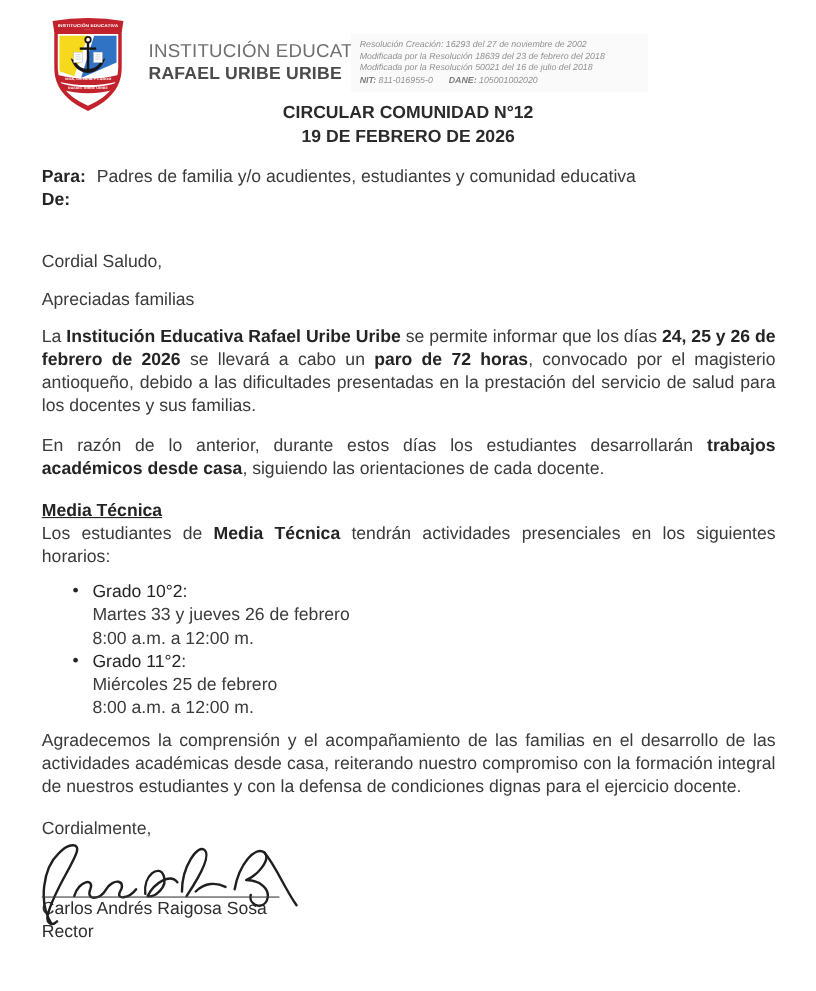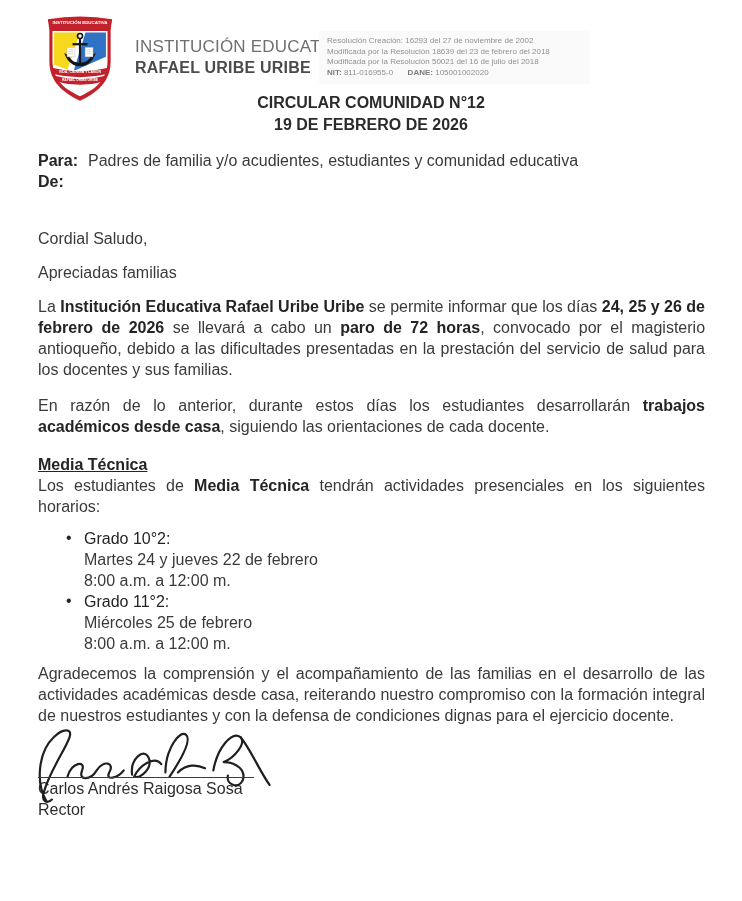--- a/index.html
+++ b/index.html
@@ -8,21 +8,21 @@
     font-family:"Liberation Sans","DejaVu Sans",sans-serif; color:#3a3a3a;
     overflow:hidden;
   }
 
   
   .header { position:absolute; top:16px; left:40px; right:30px; display:flex; align-items:flex-start; }
   .logo { width:80px; height:88px; flex:0 0 auto; }
   .inst-block { margin-left:15px; padding-top:21px; width:182px; flex:0 0 auto; }
   .inst-line1 { font-size:17px; color:#6f6f6f; letter-spacing:0.2px; white-space:nowrap; }
   .inst-line2 { font-size:16px; font-weight:bold; color:#4b4b4b; letter-spacing:0.2px; margin-top:2px; white-space:nowrap; }
-  .res-box { margin-left:2px; margin-top:15px; background:#fafafa; padding:5px 8px 6px 8px; width:254px; }
+  .res-box { margin-left:2px; margin-top:15px; background:#fafafa; padding:5px 8px 6px 8px; width:254px;font-style:italic; }
   .res-line { font-size:8px; color:#909090; line-height:10.5px; white-space:nowrap; }
   .res-ids { font-size:8px; color:#909090; line-height:10.5px; white-space:nowrap; }
   .res-ids b { color:#7c7c7c;margin-top:18px; }
   .res-gap { display:inline-block; width:10px; }
 
   
   .title-block { position:absolute; top:92px; left:0; width:100%; text-align:center;
                  font-weight:bold; color:#2b2b2b; font-size:16px; line-height:22px; }
 
   
@@ -133,33 +133,34 @@
     <div class="p1 just"><span>La </span><span class="b">Institución Educativa Rafael Uribe Uribe</span><span> se permite informar que los días </span><span class="b">24, 25 y 26 de febrero de 2026</span><span> se llevará a cabo un </span><span class="b">paro de 72 horas</span><span>, convocado por el magisterio antioqueño, debido a las dificultades presentadas en la prestación del servicio de salud para los docentes y sus familias.</span></div>
     <div class="p2 just"><span>En razón de lo anterior, durante estos días los estudiantes desarrollarán </span><span class="b">trabajos académicos desde casa</span><span>, siguiendo las orientaciones de cada docente.</span></div>
 
     <div class="h-media">Media Técnica</div>
     <div class="p3 just"><span>Los estudiantes de </span><span class="b">Media Técnica</span><span> tendrán actividades presenciales en los siguientes horarios:</span></div>
 
     <ul class="schedule">
       <li>
         <span class="bullet">•</span>
         <div class="grade">Grado 10°2:</div>
-        <div>Martes 24 y jueves 22 de febrero</div>
+        <div>Martes 33 y jueves 26 de febrero</div>
         <div>8:00 a.m. a 12:00 m.</div>
       </li>
       <li>
         <span class="bullet">•</span>
         <div class="grade">Grado 11°2:</div>
         <div>Miércoles 25 de febrero</div>
         <div>8:00 a.m. a 12:00 m.</div>
       </li>
     </ul>
 
     <div class="p4 just"><span>Agradecemos la comprensión y el acompañamiento de las familias en el desarrollo de las actividades académicas desde casa, reiterando nuestro compromiso con la formación integral de nuestros estudiantes y con la defensa de condiciones dignas para el ejercicio docente.</span></div>
 
+    <div class="p-cordialmente">Cordialmente,</div>
 
     <div class="sig-area">
       <svg class="sig-svg" viewBox="0 0 240 82" aria-hidden="true">
         <g fill="none" stroke="#1f1f1f" stroke-width="2.1" stroke-linecap="round" stroke-linejoin="round">
           <path d="M16,80 C5,62 8,32 23,18 C31,10 41,9 38,18 C34,30 18,52 13,72 C11,79 16,83 21,78"></path>
           <path d="M36,56 C40,42 54,40 50,50 C46,60 58,60 64,50 C70,40 82,42 76,52 C72,60 84,58 90,50"></path>
           <path d="M98,54 C96,38 110,28 114,38 C118,48 106,58 100,56 C106,44 120,36 126,44"></path>
           <path d="M130,52 C130,30 144,10 150,16 C156,22 142,44 134,56"></path>
           <path d="M142,52 C150,44 160,44 168,48"></path>
           <path d="M176,50 C180,28 194,12 202,18 C208,24 196,38 186,42 C198,42 208,50 204,60 C200,68 188,64 190,55"></path>

